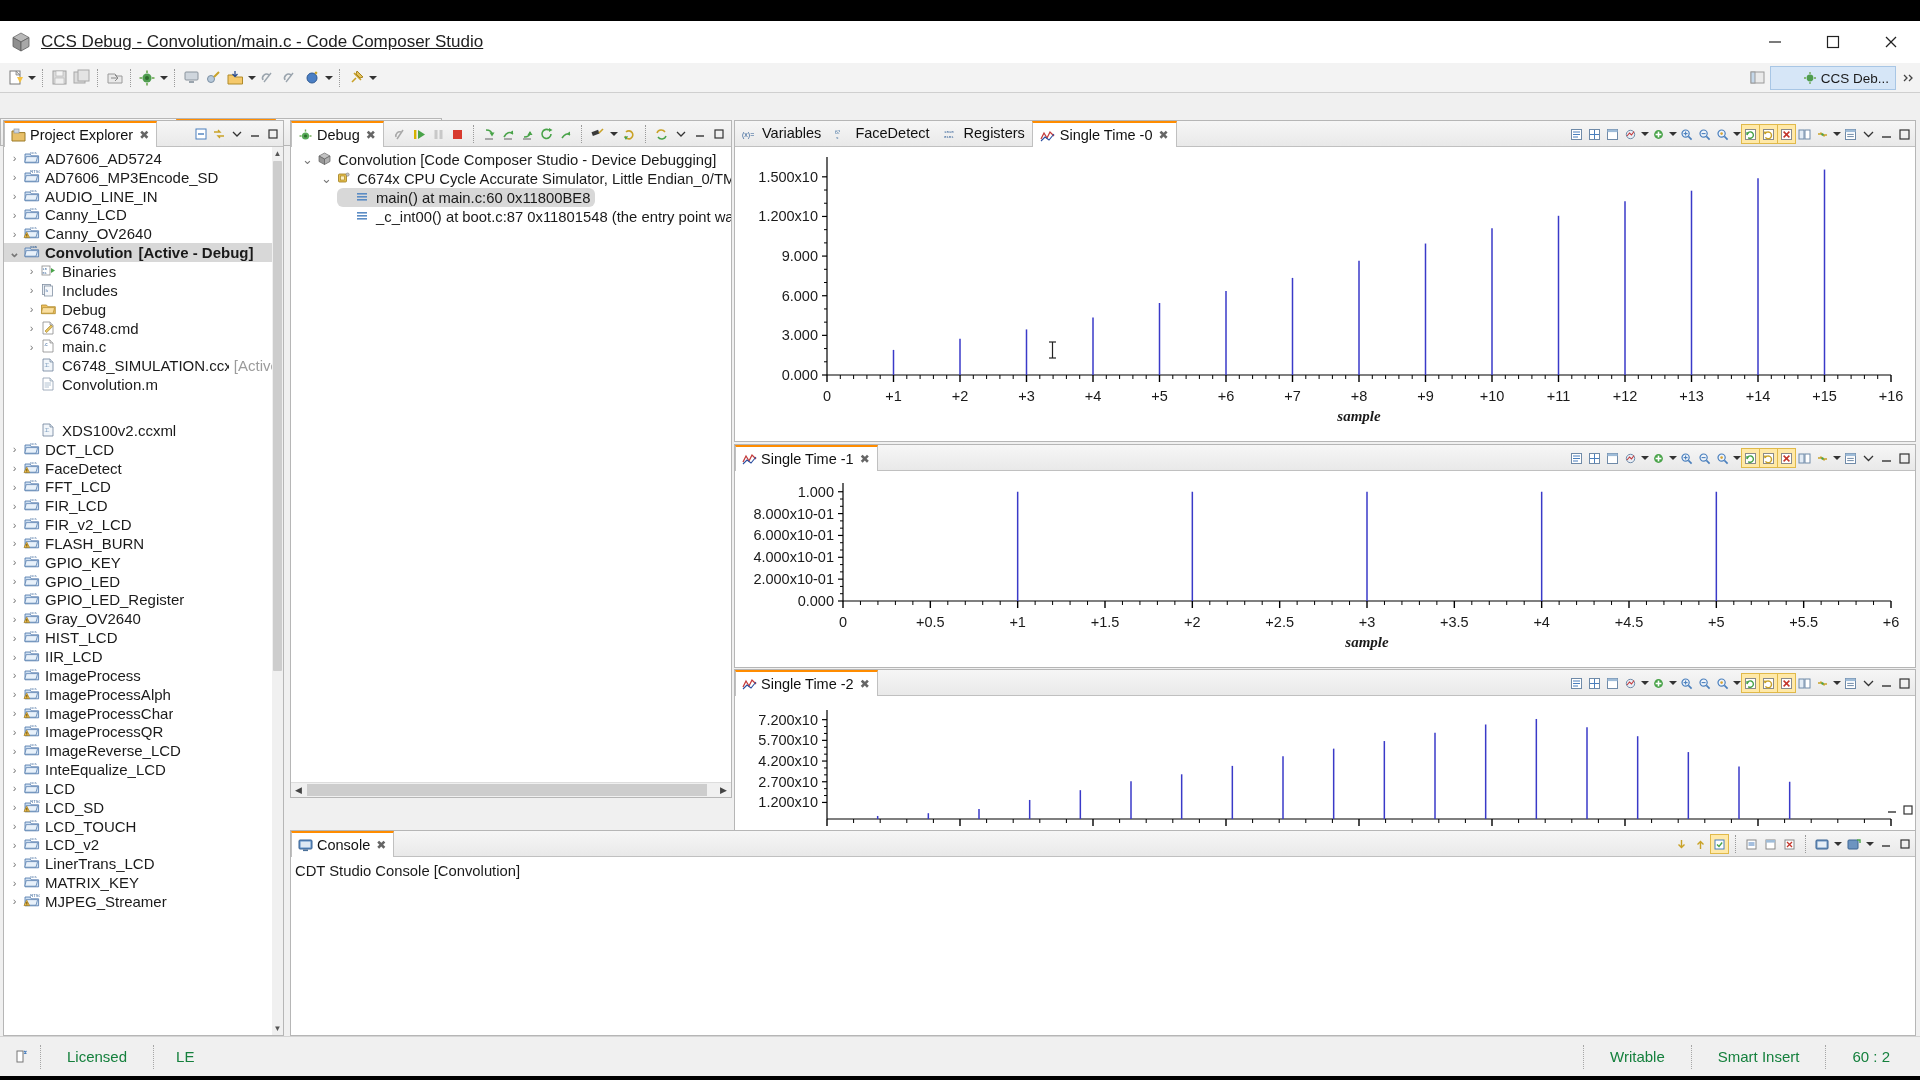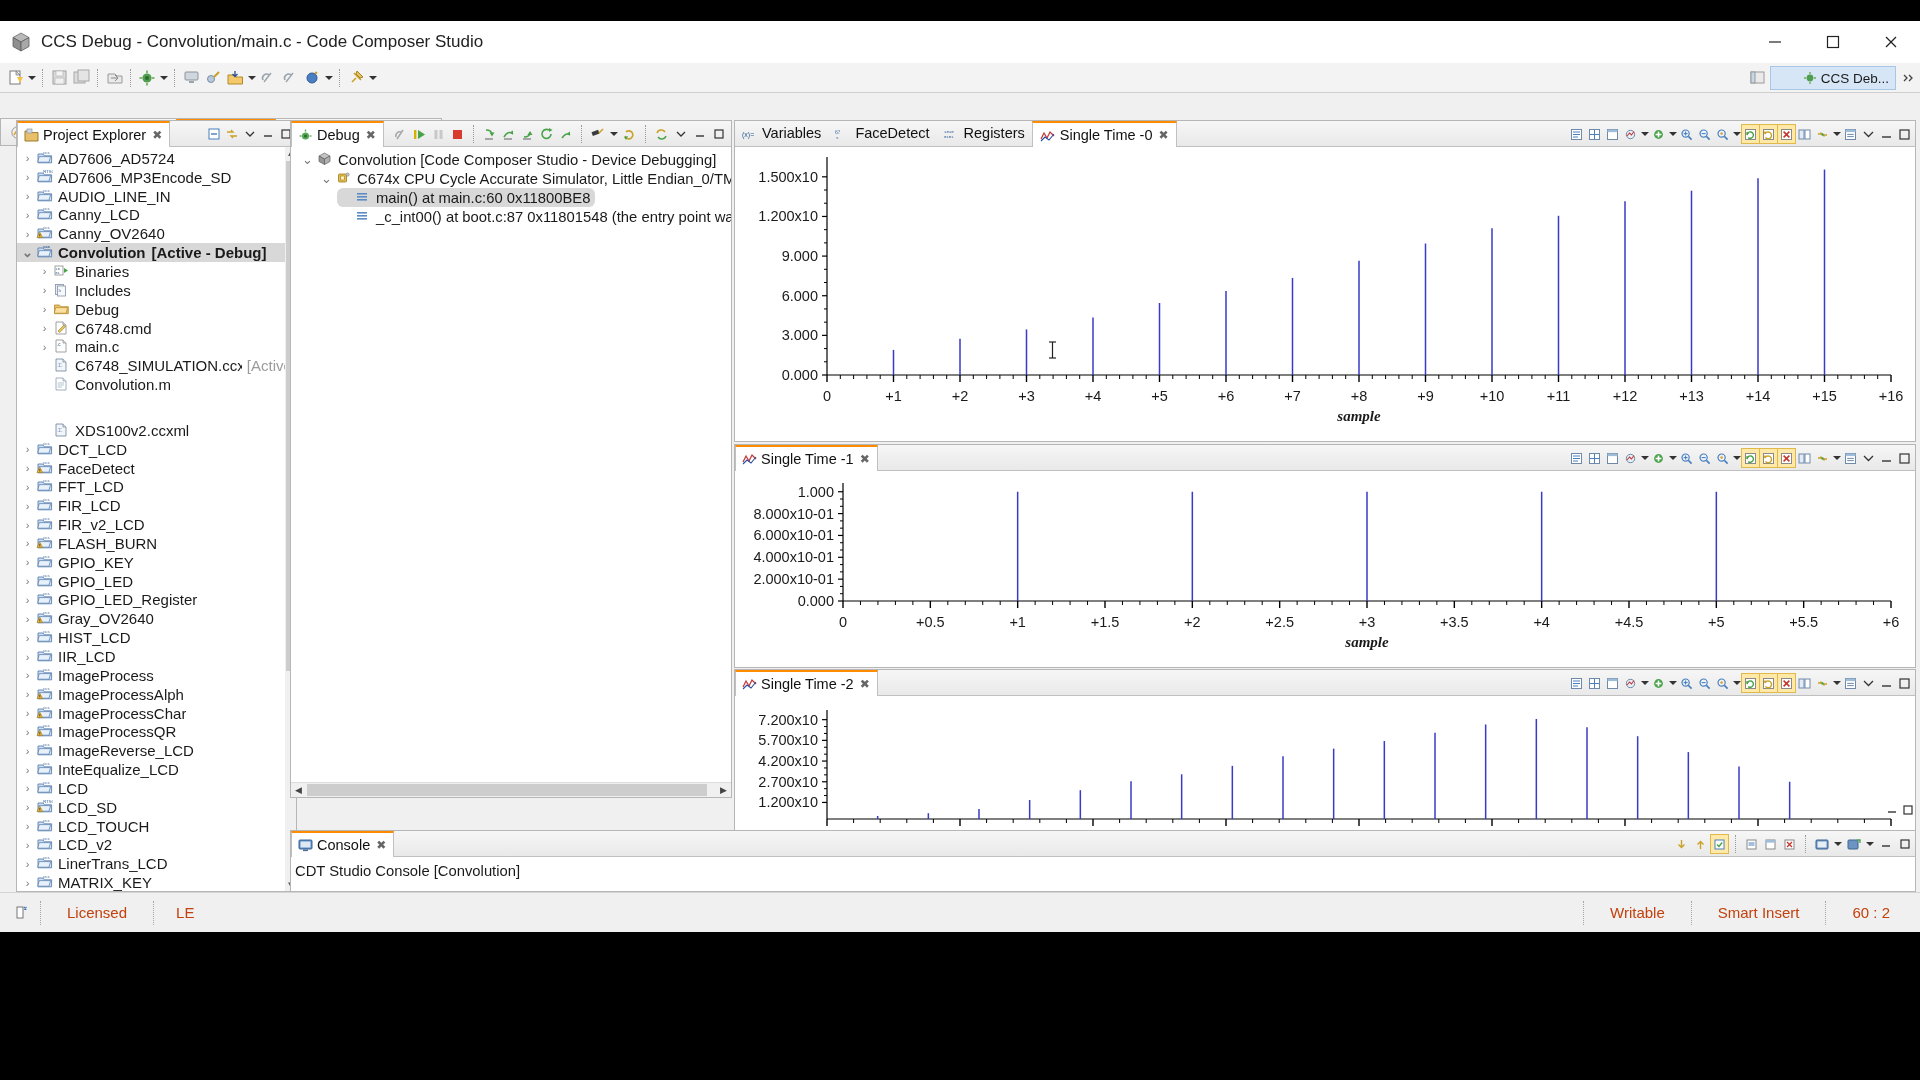--- a/index.html
+++ b/index.html
@@ -3,21 +3,21 @@
 <meta charset="utf-8">
 <style>
   * { box-sizing: border-box; }
   html, body { margin:0; padding:0; }
   body {
     width:1920px; height:1080px; overflow:hidden;
     font-family:"Liberation Sans", sans-serif;
     font-size:16px; color:#1a1a1a;
     background:#000;
   }
-  #app { position:absolute; left:0; top:21px; width:1920px; height:911px; background:#f0f0f0; }
+  #app { position:absolute; left:0; top:21px; width:1920px; height:1055px; background:#f0f0f0;text-decoration:underline; }
 
   
   .titlebar { height:42px; background:#ffffff; display:flex; align-items:center; position:relative; }
   .title-icon { width:22px; height:22px; margin-left:10px; margin-right:9px; flex:none; }
   .title-text { font-size:17px; color:#222; white-space:nowrap; }
   .win-btns { position:absolute; right:0; top:0; height:42px; display:flex; }
   .win-btn { width:58px; height:42px; display:flex; align-items:center; justify-content:center; }
 
   
   .menubar { height:25px; background:#ffffff; display:flex; align-items:center; padding-left:6px; }
@@ -43,21 +43,21 @@
   .vtabs { height:26px; background:linear-gradient(#f6f6f6,#e9e9e9); border-bottom:1px solid #c0c0c0; display:flex; align-items:flex-end; position:relative; }
   .vtab { height:26px; display:flex; align-items:center; padding:0 7px 0 6px; font-size:14.5px; color:#111; gap:4px; white-space:nowrap; }
   .vtab.active { background:#fff; border-top:2px solid #ff8c00; border-left:1px solid #c0c0c0; border-right:1px solid #c0c0c0; height:26px; margin-bottom:-1px; }
   .vtab .closex { font-size:12px; color:#666; margin-left:2px; }
   .vtools { position:absolute; right:2px; top:0; height:26px; display:flex; align-items:center; gap:1px; }
   .vt { width:17px; height:18px; display:flex; align-items:center; justify-content:center; }
   .vt.sel { background:#ffe9a8; outline:1px solid #e0b94a; }
   .vbody { position:absolute; left:0; right:0; top:26px; bottom:0; background:#fff; overflow:hidden; }
 
   
-  #project-explorer { left:16px; top:2px; width:281px; bottom:0; }
+  #project-explorer { left:3px; top:2px; width:281px; bottom:0; }
   .tree { font-size:15px; padding-top:2px; position:absolute; left:0; top:0; right:0; bottom:0; }
   .trow { height:18.85px; display:flex; align-items:center; white-space:nowrap; padding-left:2px; }
   .trow.sel { background:#d8d8d8; font-weight:bold; }
   .twist { width:17px; text-align:center; color:#777; font-size:11px; flex:none; }
   .ticon { width:19px; height:17px; flex:none; margin-right:3px; }
   .tlabel { overflow:hidden; text-overflow:clip; }
   .tdim { color:#9b9b9b; }
   .pe-scroll { position:absolute; right:0; top:0; width:11px; bottom:0; background:#f0f0f0; }
   .pe-thumb { position:absolute; left:1px; width:9px; background:#cdcdcd; border-radius:1px; }
   .pe-arr { position:absolute; left:0; width:11px; height:13px; display:flex; align-items:center; justify-content:center; font-size:8px; color:#555; }
@@ -81,21 +81,21 @@
   
   #editor-tabs { left:290px; top:682px; width:442px; height:28px; background:linear-gradient(#f6f6f6,#e9e9e9); border:1px solid #b6b6b6; }
   .etab { height:26px; display:flex; align-items:center; padding:0 8px; font-size:14.5px; gap:5px; float:left; }
   .etab.active { background:#fff; border-top:2px solid #ff8c00; border-left:1px solid #c0c0c0; border-right:1px solid #c0c0c0; }
   #console-view { left:290px; top:712px; right:4px; bottom:0; }
   .console-text { font-size:14.8px; padding:6px 4px 0 4px; }
   .min-max { position:absolute; right:4px; top:4px; display:flex; gap:4px; }
 
   
   .statusbar { position:absolute; left:0; right:0; bottom:0; height:40px; background:#f0f0f0; border-top:1px solid #d4d4d4; display:flex; align-items:center; font-size:15px; }
-  .sb-cell { display:flex; align-items:center; height:24px; padding:0 12px; border-left:1px dotted #a6a6a6; color:#c2410c;text-align:right; }
+  .sb-cell { display:flex; align-items:center; height:24px; padding:0 12px; border-left:1px dotted #a6a6a6; color:#15803d;text-align:right; }
   .sb-first { border-left:none; }
   .sb-right { position:absolute; right:0; display:flex; align-items:center; }
 
   .cursor-ibeam { position:absolute; width:9px; height:20px; }
 </style>
 </head>
 <body>
 
 <div id="app">
 

